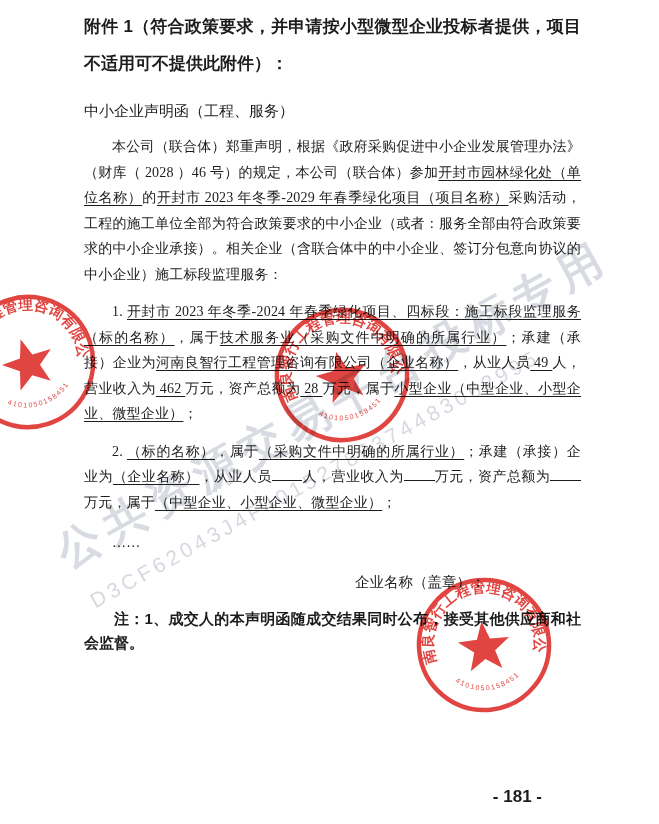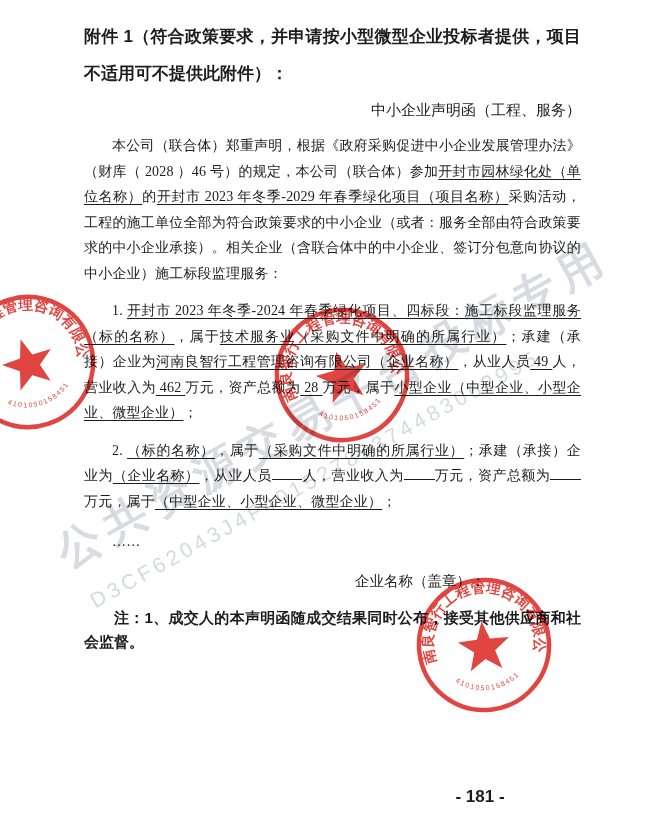--- a/index.html
+++ b/index.html
@@ -32,34 +32,34 @@
   .wm-id {
     left:86px; top:592px;
     transform:rotate(-29deg);
     font-size:21px;
     letter-spacing:4px;
     color:rgba(178,185,197,0.55);
   }
   
   .content {
     position:absolute;
-    left:84px; right:78px; top:18px;
+    left:84px; right:78px; top:8px;
     z-index:1;
   }
   .attachment-heading {
     font-family:"Liberation Sans", sans-serif;
     font-weight:bold;
     font-size:17px;
     line-height:37px;
     text-align:justify;
   }
   .letter-title {
-    text-align:right;
+    text-align:left;
     font-size:15px;
-    margin-top:7px;
+    margin-top:18px;
     line-height:22px;
   }
   .para {
     font-size:14px;
     line-height:25.5px;
     text-indent:2em;
     text-align:justify;
     margin:12px 0 0 0;
     letter-spacing:0.2px;
   }
@@ -83,21 +83,21 @@
     font-weight:bold;
     font-size:15px;
     line-height:24px;
     text-indent:2em;
     text-align:justify;
   }
   .footer {
     position:absolute;
     left:418px; top:787px;
     width:124px;
-    text-align:center;
+    text-align:right;
     font-family:"Liberation Sans", sans-serif;
     font-weight:bold;
     font-size:17px;
     z-index:1;
   }
   
   .stamp {
     position:absolute;
     width:140px; height:140px;
     z-index:2;

